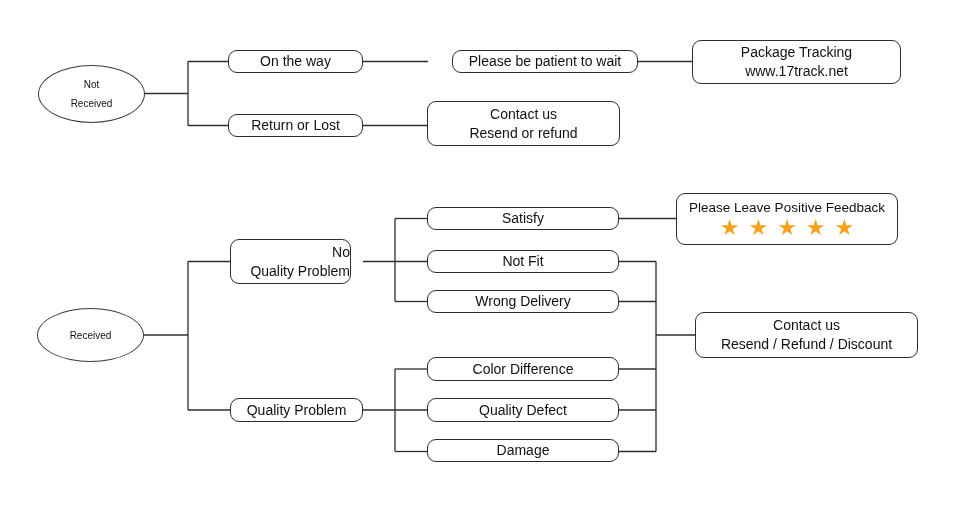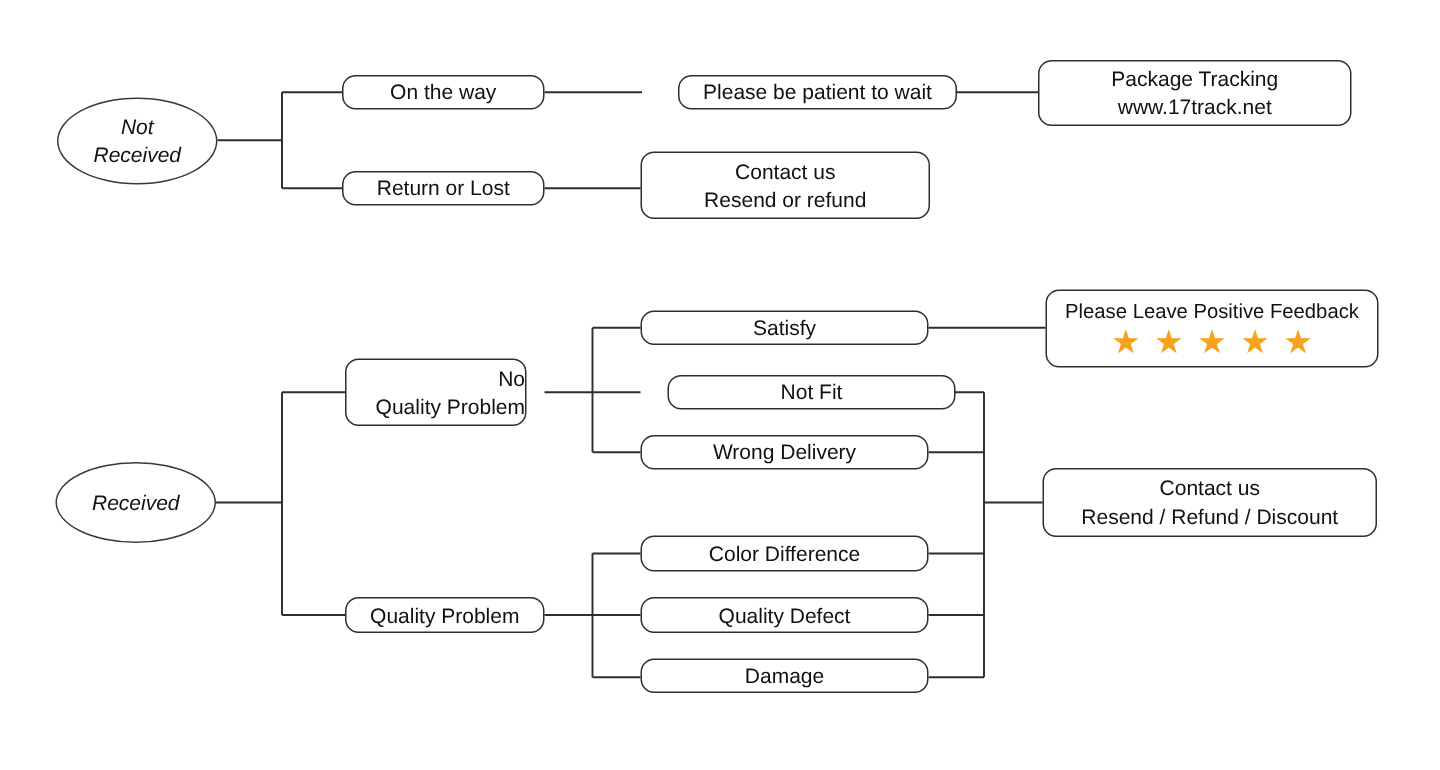--- a/index.html
+++ b/index.html
@@ -28,44 +28,43 @@
   }
   .box {
     border: 1.4px solid #2e2e2e;
     border-radius: 9px;
     font-size: 14px;
     line-height: 19px;
   }
   .ellipse {
     border: 1.2px solid #3a3a3a;
     border-radius: 50%;
-    font-size: 14px;
+    font-size: 10px;
     line-height: 19px;
-    font-style: italic;
   }
 
   
   #n-not-received      { left: 38px;  top: 65px;  width: 107px; height: 58px; }
   #n-on-the-way        { left: 228px; top: 50px;  width: 135px; height: 23px; }
   #n-return-or-lost    { left: 228px; top: 114px; width: 135px; height: 23px; }
   #n-please-be-patient { left: 428px; top: 50px;  width: 186px; height: 23px; margin-left: 24px; }
   #n-package-tracking  { left: 692px; top: 40px;  width: 209px; height: 44px; }
   #n-contact-1         { left: 427px; top: 101px; width: 193px; height: 45px; }
 
   
   #n-received           { left: 37px;  top: 308px; width: 107px; height: 54px; }
   #n-no-quality-problem { left: 230px; top: 239px; width: 121px; height: 45px; align-items: flex-end; }
   #n-quality-problem    { left: 230px; top: 398px; width: 133px; height: 24px; }
   #n-satisfy            { left: 427px; top: 207px; width: 192px; height: 23px; }
-  #n-not-fit            { left: 445px; top: 250px; width: 192px; height: 23px; text-align: center; }
+  #n-not-fit            { left: 427px; top: 250px; width: 192px; height: 23px; text-align: center; }
   #n-wrong-delivery     { left: 427px; top: 290px; width: 192px; height: 23px; }
   #n-color-difference   { left: 427px; top: 357px; width: 192px; height: 24px; }
   #n-quality-defect     { left: 427px; top: 398px; width: 192px; height: 24px; }
   #n-damage             { left: 427px; top: 439px; width: 192px; height: 23px; }
-  #n-feedback           { left: 697px; top: 193px; width: 222px; height: 52px; padding-top: 0; }
+  #n-feedback           { left: 676px; top: 193px; width: 222px; height: 52px; padding-top: 0; }
   #n-contact-2          { left: 695px; top: 312px; width: 223px; height: 46px; }
 
   #n-feedback .fb-label { font-size: 13.5px; line-height: 17px; }
   .stars {
     display: inline-block;
     font-size: 22px;
     line-height: 24px;
     letter-spacing: 9px;
     margin-right: -9px; 
   }

